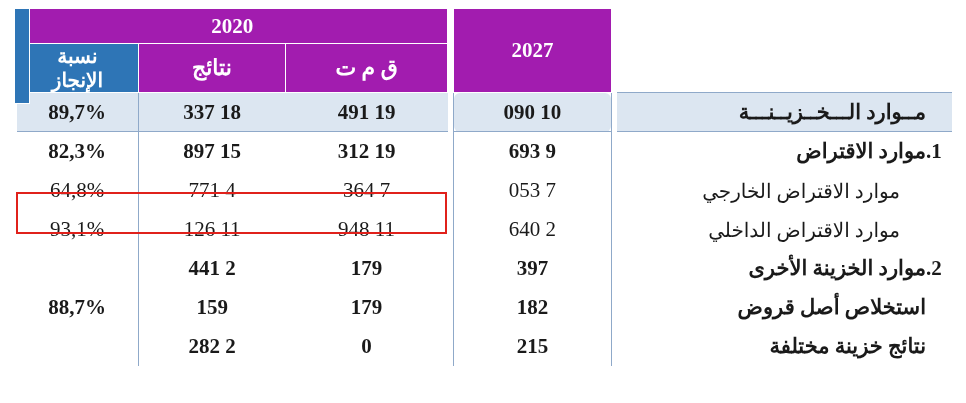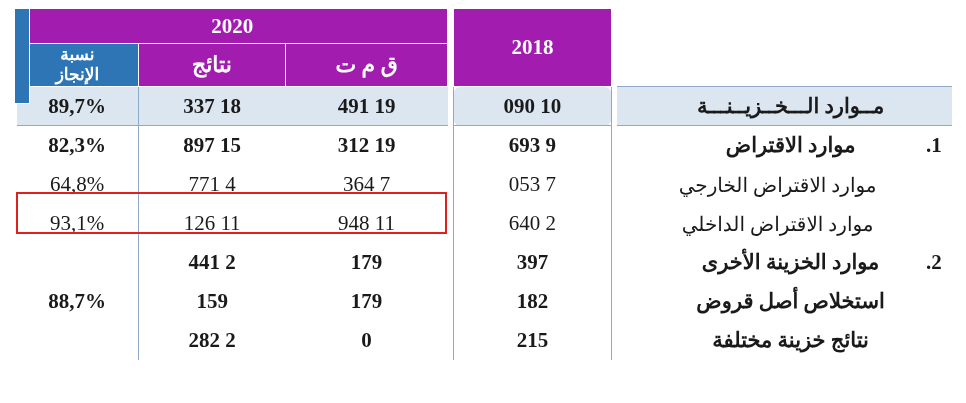--- a/index.html
+++ b/index.html
@@ -57,21 +57,21 @@
     height: 76px;
   }
   .hdr-spacer {
     background: #ffffff;
     border: none;
   }
   .hdr-rate {
     background: #2E75B6;
     color: #ffffff;
     font-weight: bold;
-    font-size: 17px;
+    font-size: 20px;
     text-align: center;
     line-height: 1.2;
     border: 1px solid #ffffff;
   }
 
   
   .row-hl td {
     background: #DCE6F1;
   }
   tr.data td {
@@ -136,21 +136,20 @@
   }
   .label-inner {
     display: flex;
     flex-direction: row;
     justify-content: flex-start;
     align-items: center;
     gap: 0;
   }
   .label-text {
     flex: 1;
-    text-align: center;
     padding-left: 38px;
   }
   
   .redbox {
     position: absolute;
     border: 2px solid #e0211b;
     pointer-events: none;
   }
   .left-blue-strip {
     position: absolute;
@@ -175,21 +174,21 @@
       <col class="c-y2019">
       <col class="c-gap2">
       <col class="c-qmt">
       <col class="c-results">
       <col class="c-rate">
     </colgroup>
     <thead>
       <tr>
         <td class="hdr-spacer"></td>
         <td class="hdr-spacer"></td>
-        <th class="hdr-blue tall" rowspan="2">2018</th>
+        <th class="hdr-blue tall" rowspan="2">2027</th>
         <td class="hdr-spacer"></td>
         <th class="hdr-blue" colspan="3">2020</th>
       </tr>
       <tr>
         <td class="hdr-spacer"></td>
         <td class="hdr-spacer"></td>
         <td class="hdr-spacer"></td>
         <th class="hdr-blue sub">ق م ت</th>
         <th class="hdr-blue sub">نتائج</th>
         <th class="hdr-rate sub">

